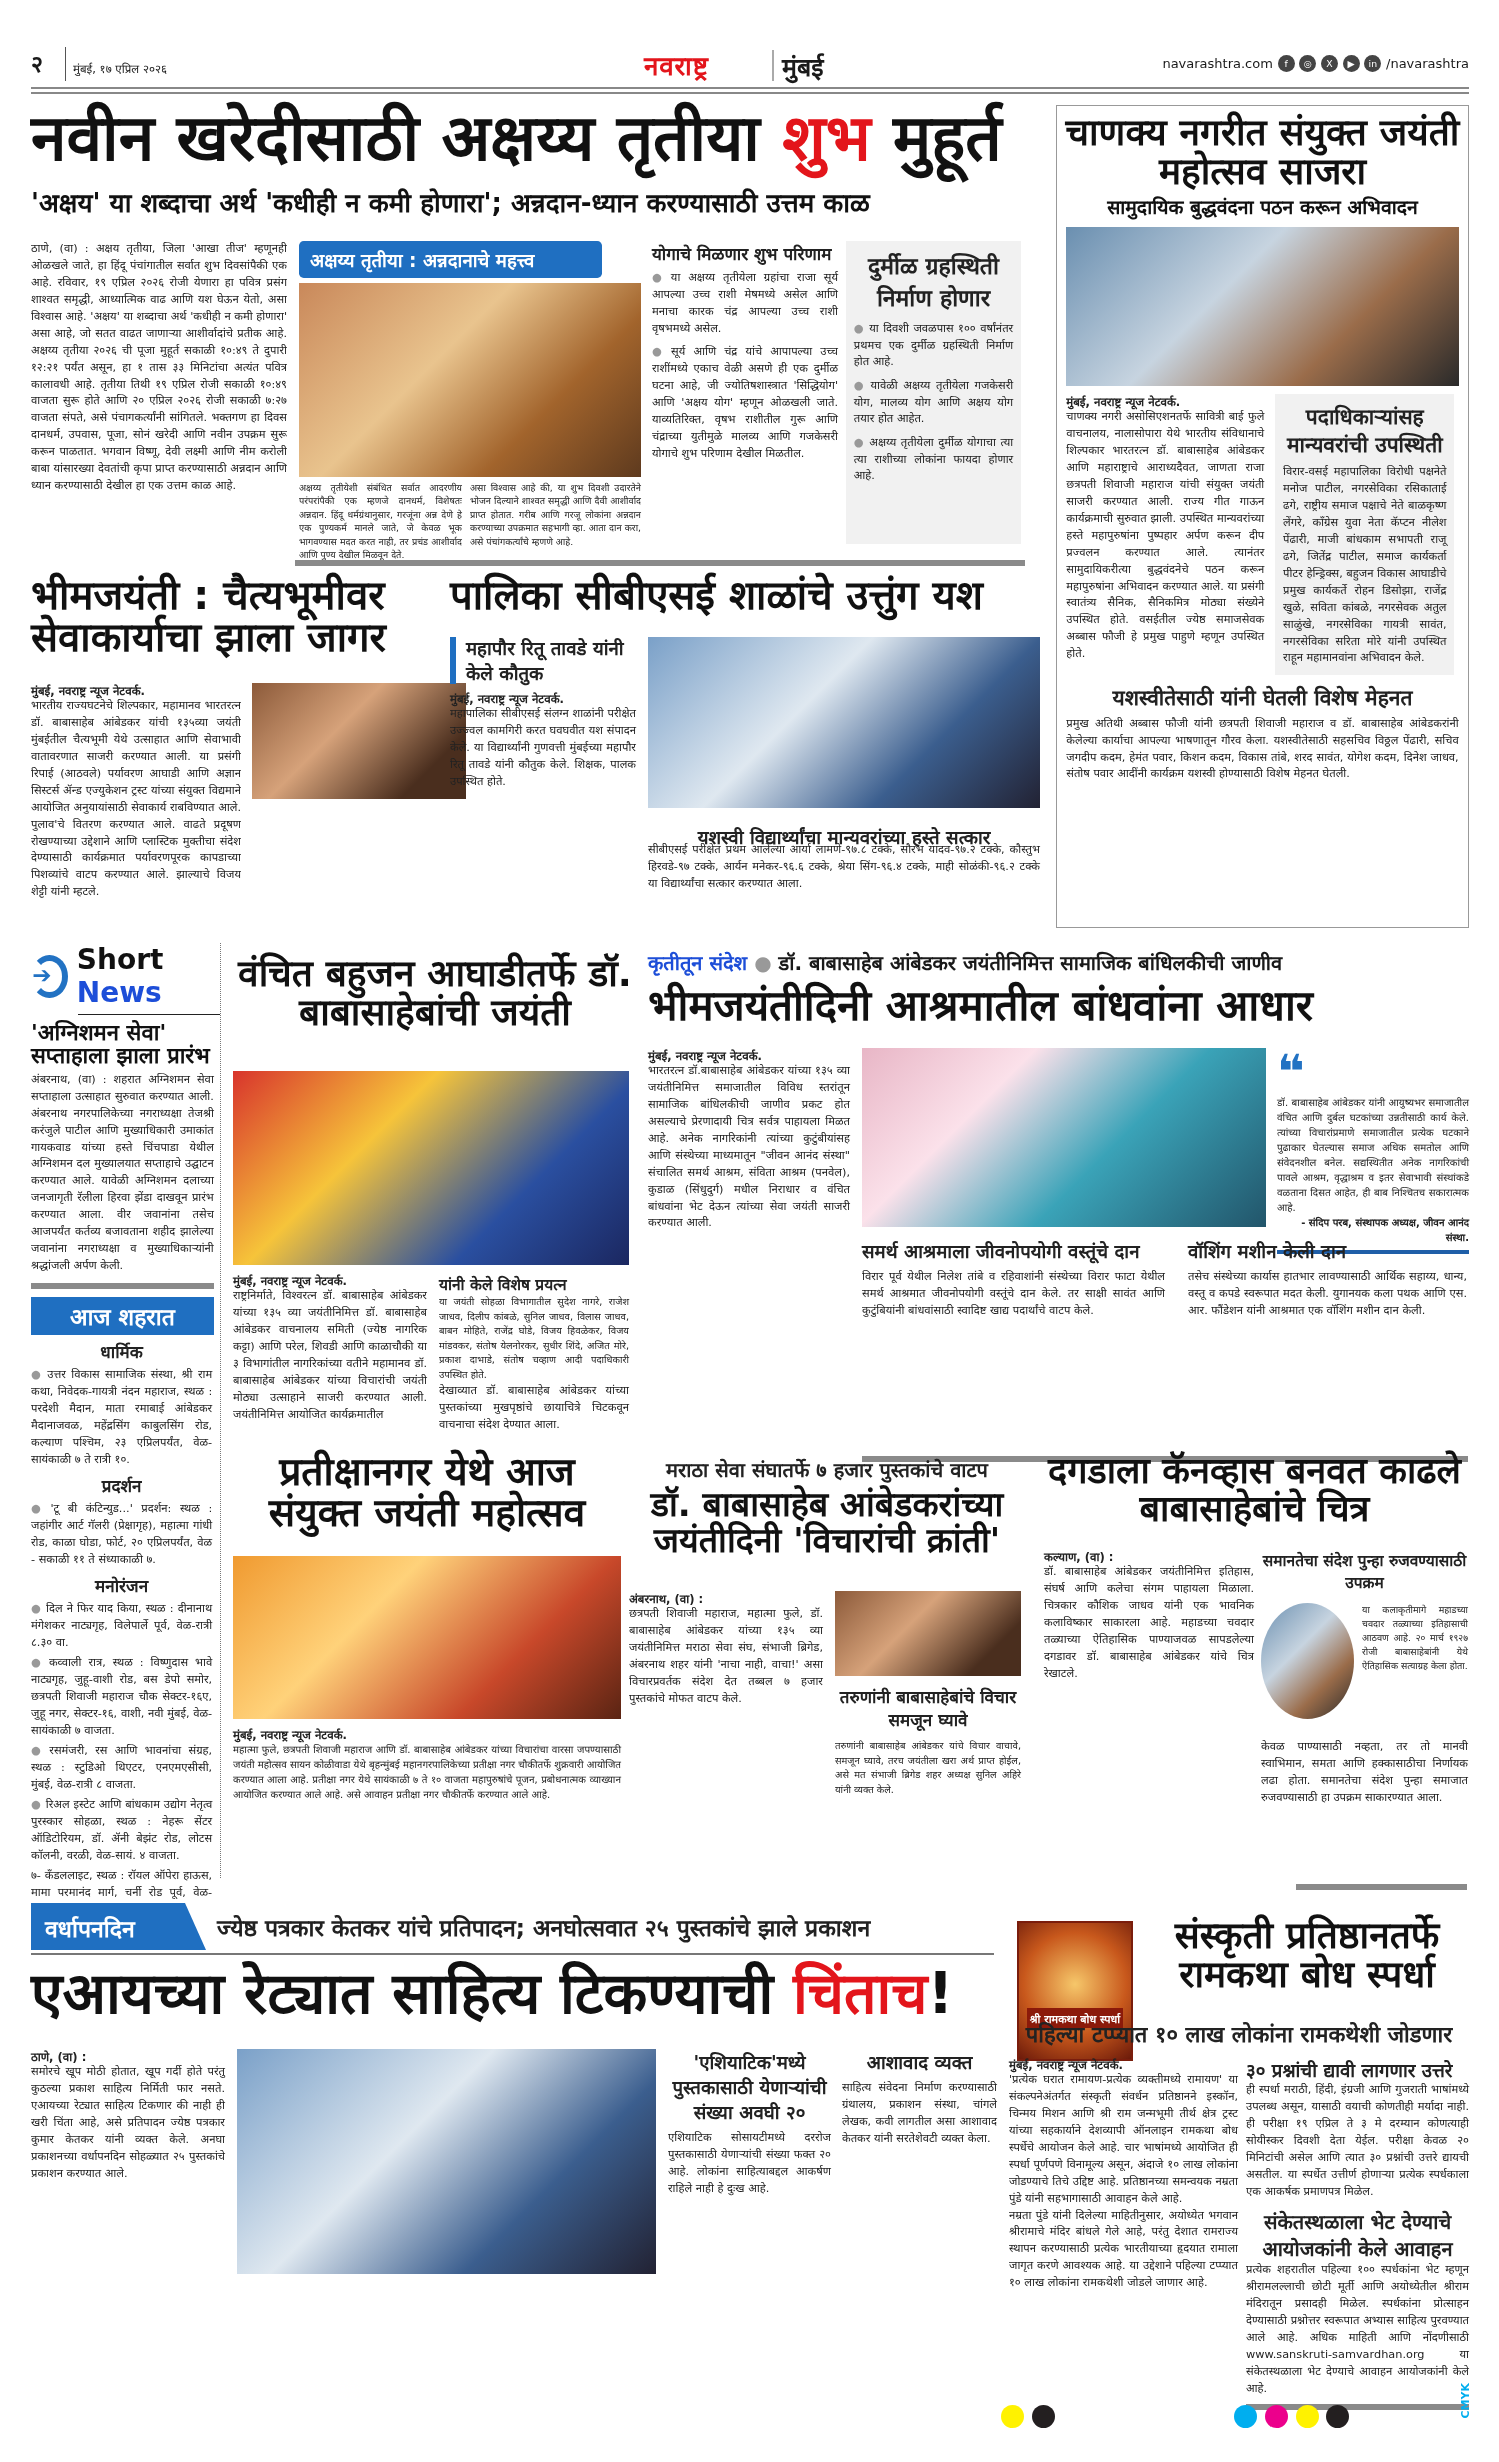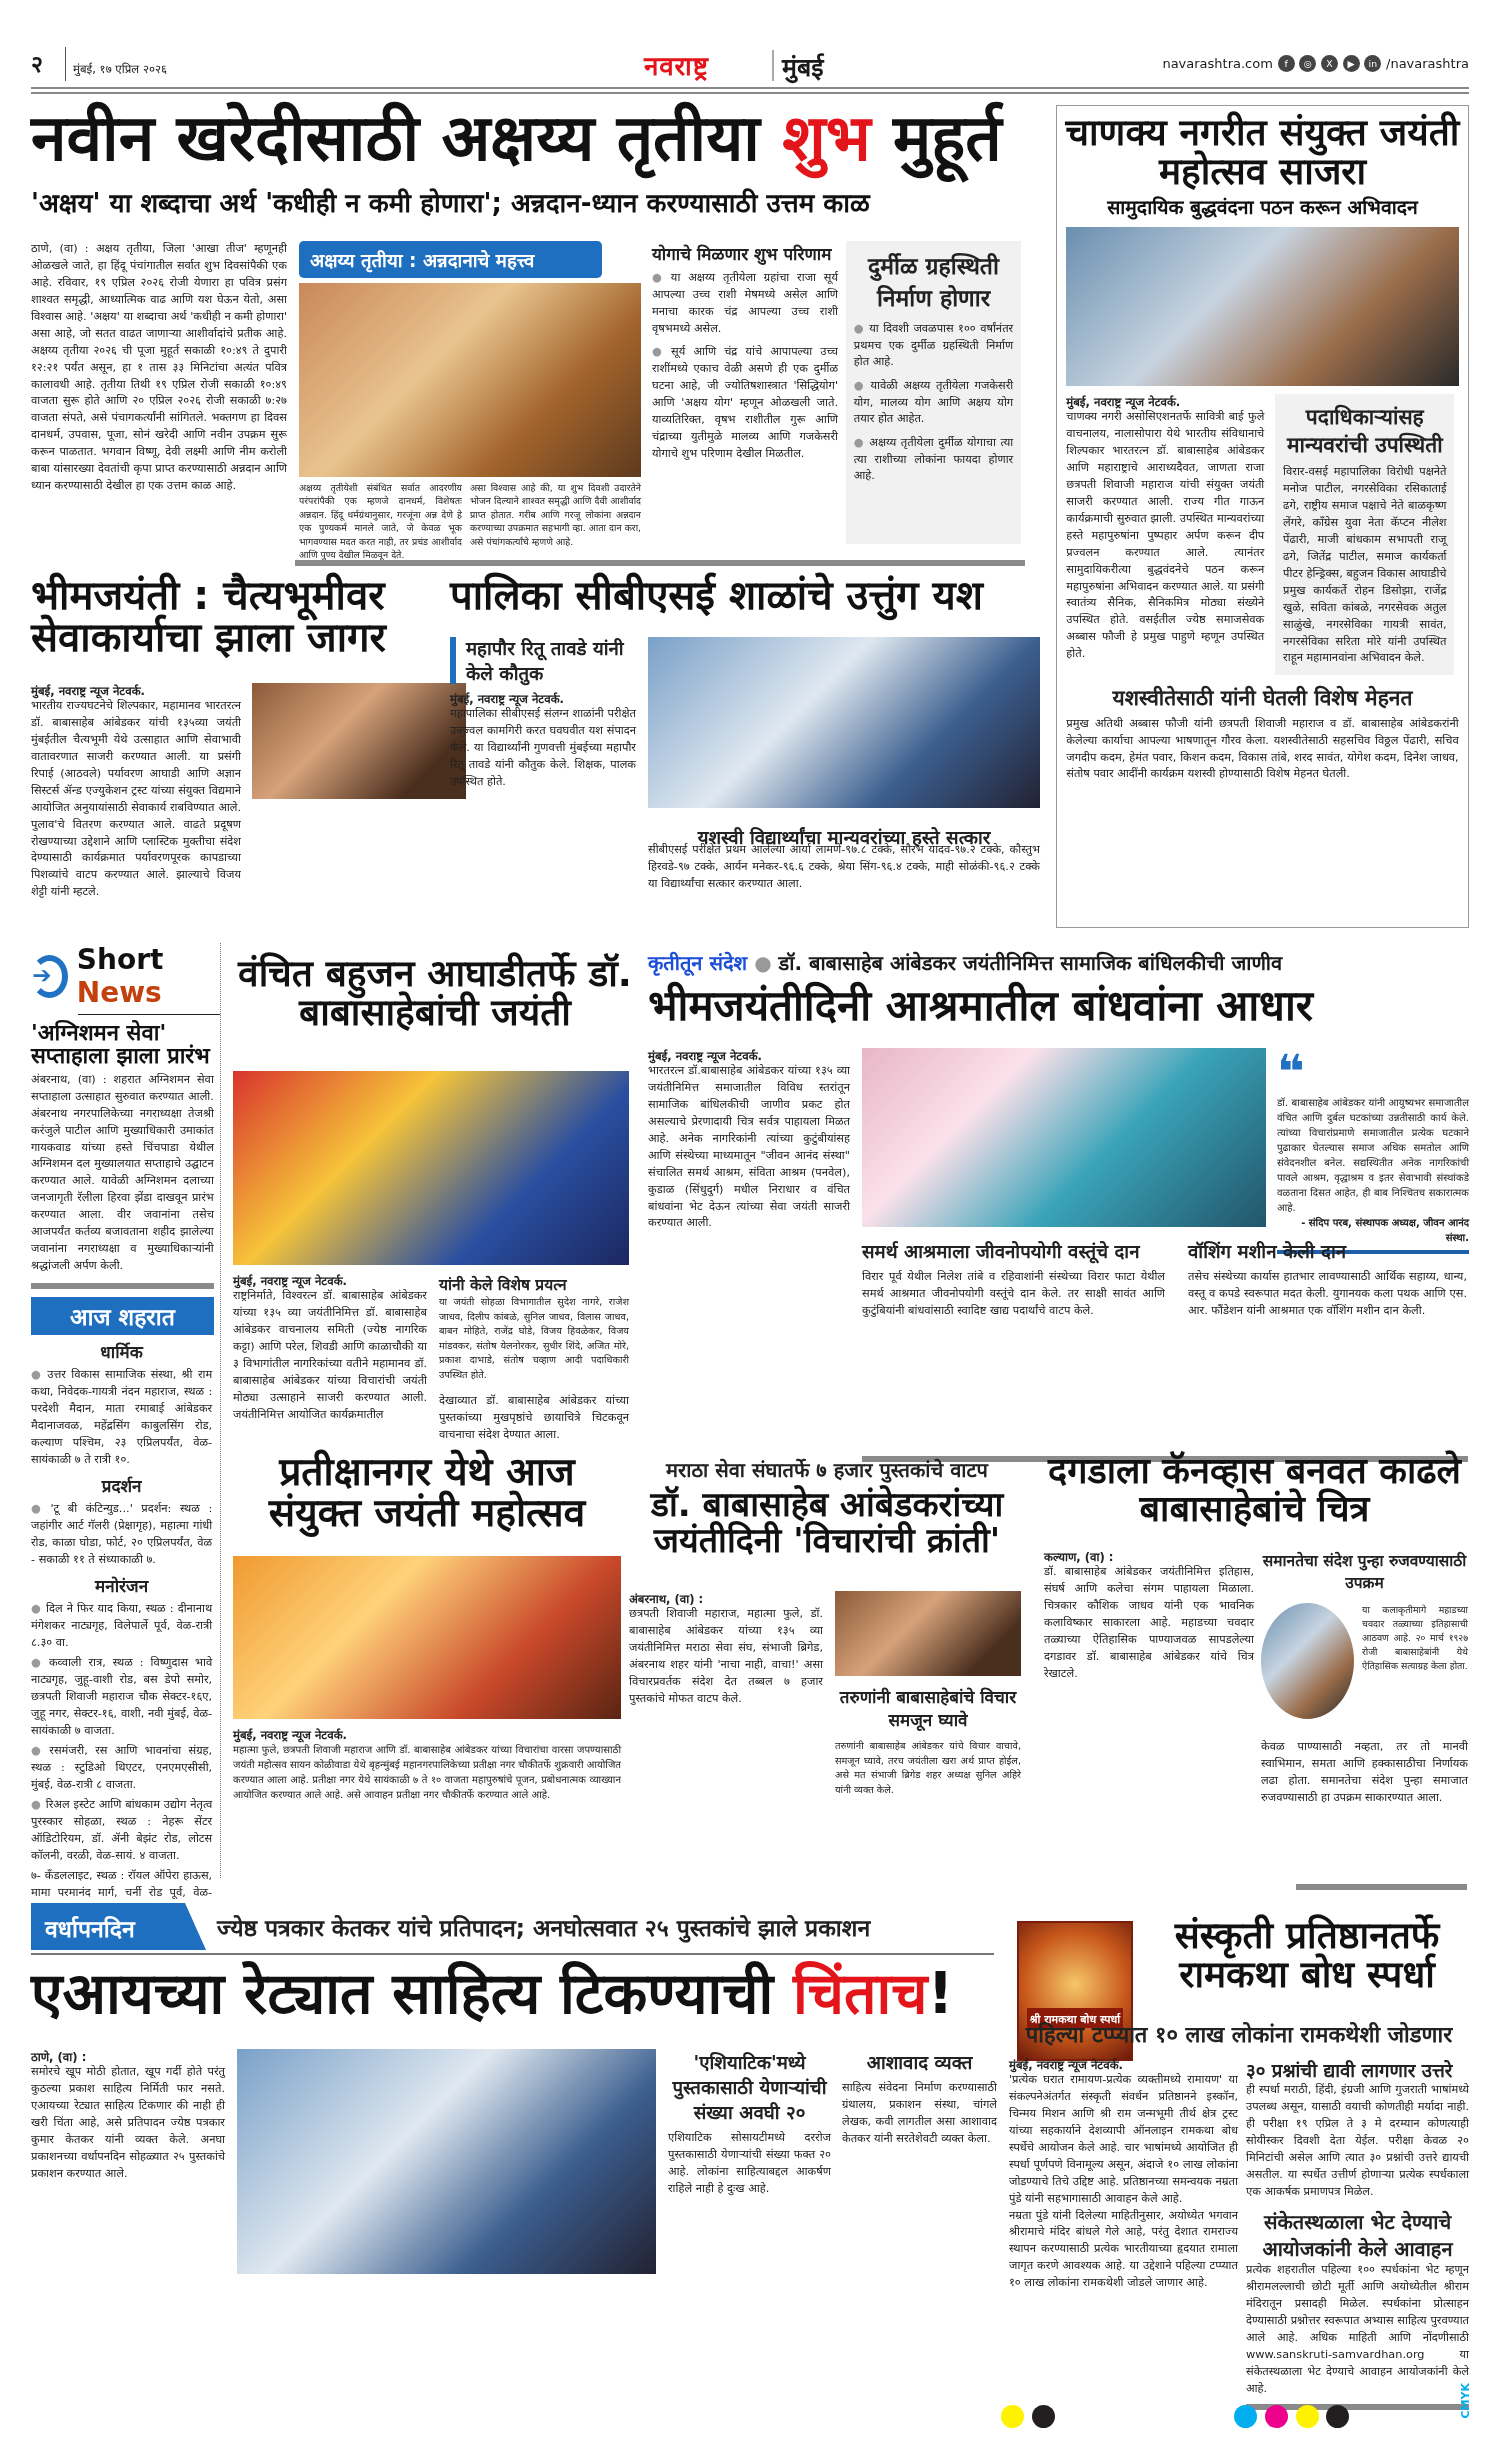--- a/index.html
+++ b/index.html
@@ -28,21 +28,21 @@
   .photo7 { background: linear-gradient(135deg,#8c5a3a,#d6a27a 40%,#4a2e1e 80%); }
   .photo8 { background: radial-gradient(circle at 50% 45%,#f6c76a,#c8581c 55%,#6b1a0a); }
   .boxborder { border: 1.6px solid #999; }
   .graybox { background: #f1f1f1; }
   .bluebar { background: #1f6fc1; color: #fff; }
   .bullet::before { content: "●"; color: #999; margin-right: 4.7px; }
   .shortnews-head { display: flex; align-items: center; gap: 9.3px; }
   .arrow-icon { width: 43px; height: 43px; border-radius: 50%; border: 6.2px solid #2272c3; border-left-color: transparent; position: relative; }
   .arrow-icon::after { content: "➔"; position: absolute; left: -4.7px; top: 1.6px; color: #2272c3; font-size: 23px; }
   .sn-title { font-size: 28px; font-weight: bold; }
-  .sn-title .b { color: #111; } .sn-title .g { color: #c2410c; }
+  .sn-title .b { color: #111; } .sn-title .g { color: #1d4ed8; }
   .dotted-r { border-right: 1.6px dotted #777; }
   .cmyk { display: flex; gap: 7.8px; }
   .dot { width: 23px; height: 23px; border-radius: 50%; }
   .quote-icon { font-size: 47px; color: #2272c3; font-weight: bold; line-height: 1; }
   .bar-gray { height: 6.2px; background: #8a8a8a; }
   .bar-blue { height: 3.9px; background: #1f5fa8; }
   .tag-red { color: #1d4ed8; font-weight: bold; }
   .vline { width: 6.2px; background: #1f6fc1; }
 </style>
 </head>
@@ -160,21 +160,21 @@
 
 <div class="abs hl" style="left:233px; top:955px; width:404px; font-size:37px; text-align:center;">वंचित बहुजन आघाडीतर्फे डॉ. बाबासाहेबांची जयंती</div>
 <div class="abs photo4" style="left:233px; top:1071px; width:396px; height:194px;"></div>
 <div class="abs" style="left:233px; top:1273px; width:194px;">
   <div class="subhead" style="font-size:11.6px;">मुंबई, नवराष्ट्र न्यूज नेटवर्क.</div>
   <p class="body">राष्ट्रनिर्माते, विश्वरत्न डॉ. बाबासाहेब आंबेडकर यांच्या १३५ व्या जयंतीनिमित्त डॉ. बाबासाहेब आंबेडकर वाचनालय समिती (ज्येष्ठ नागरिक कट्टा) आणि परेल, शिवडी आणि काळाचौकी या ३ विभागांतील नागरिकांच्या वतीने महामानव डॉ. बाबासाहेब आंबेडकर यांच्या विचारांची जयंती मोठ्या उत्साहाने साजरी करण्यात आली. जयंतीनिमित्त आयोजित कार्यक्रमातील</p>
 </div>
 <div class="abs" style="left:439px; top:1273px; width:190px;">
   <div class="subhead" style="font-size:15.5px;">यांनी केले विशेष प्रयत्न</div>
   <p class="body" style="font-size:9.7px;">या जयंती सोहळा विभागातील सुदेश नागरे, राजेश जाधव, दिलीप कांबळे, सुनिल जाधव, विलास जाधव, बाबन मोहिते, राजेंद्र घोडे, विजय हिवळेकर, विजय मांडवकर, संतोष येलनोरकर, सुधीर शिंदे, अजित मोरे, प्रकाश दाभाडे, संतोष चव्हाण आदी पदाधिकारी उपस्थित होते.</p>
-  <p class="body" style="margin-top:11px;">देखाव्यात डॉ. बाबासाहेब आंबेडकर यांच्या पुस्तकांच्या मुखपृष्ठांचे छायाचित्रे चिटकवून वाचनाचा संदेश देण्यात आला.</p>
+  <p class="body" style="margin-top:1px;">देखाव्यात डॉ. बाबासाहेब आंबेडकर यांच्या पुस्तकांच्या मुखपृष्ठांचे छायाचित्रे चिटकवून वाचनाचा संदेश देण्यात आला.</p>
 </div>
 
 <div class="abs" style="left:648px; top:949px; width:821px; font-size:20px; font-weight:bold;">
   <span class="tag-red">कृतीतून संदेश</span>
   <span style="color:#999;">●</span>
   <span>डॉ. बाबासाहेब आंबेडकर जयंतीनिमित्त सामाजिक बांधिलकीची जाणीव</span>
 </div>
 <div class="abs hl" style="left:648px; top:984px; width:821px; font-size:42px;">भीमजयंतीदिनी आश्रमातील बांधवांना आधार</div>
 <div class="abs" style="left:648px; top:1048px; width:202px;">
   <div class="subhead" style="font-size:11.6px;">मुंबई, नवराष्ट्र न्यूज नेटवर्क.</div>

